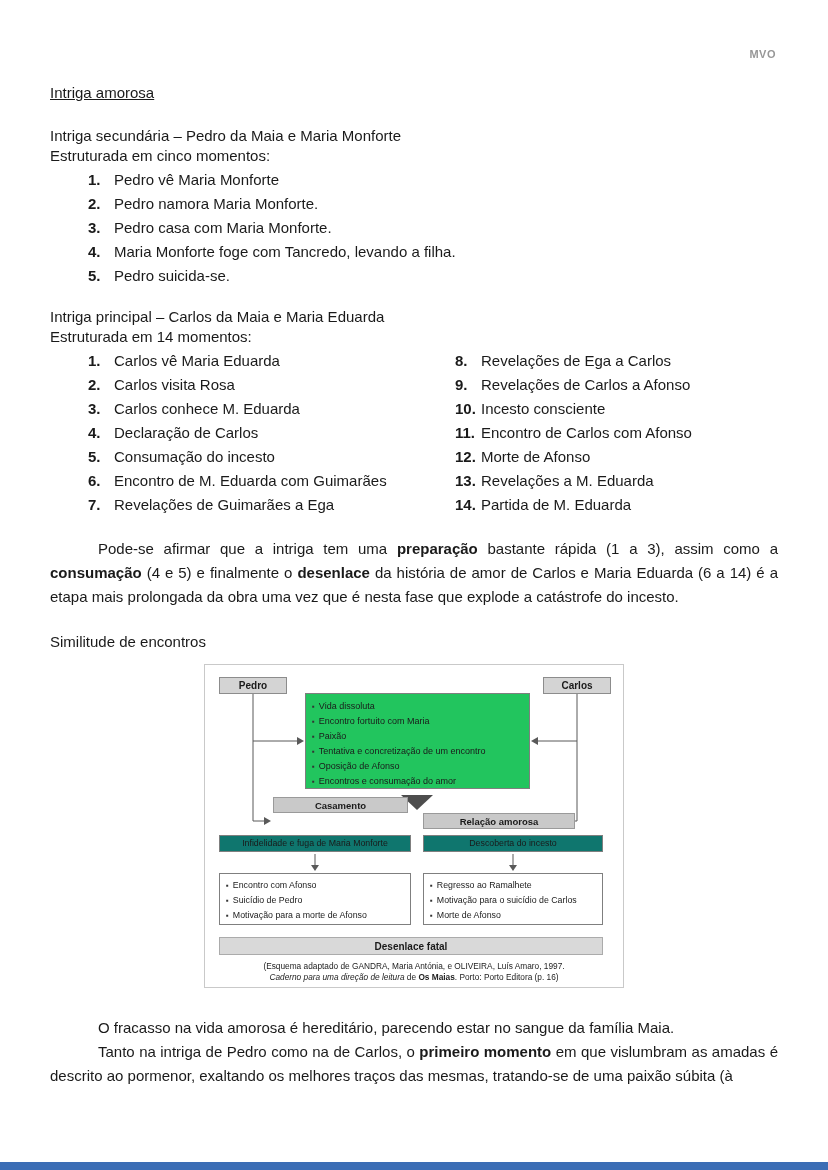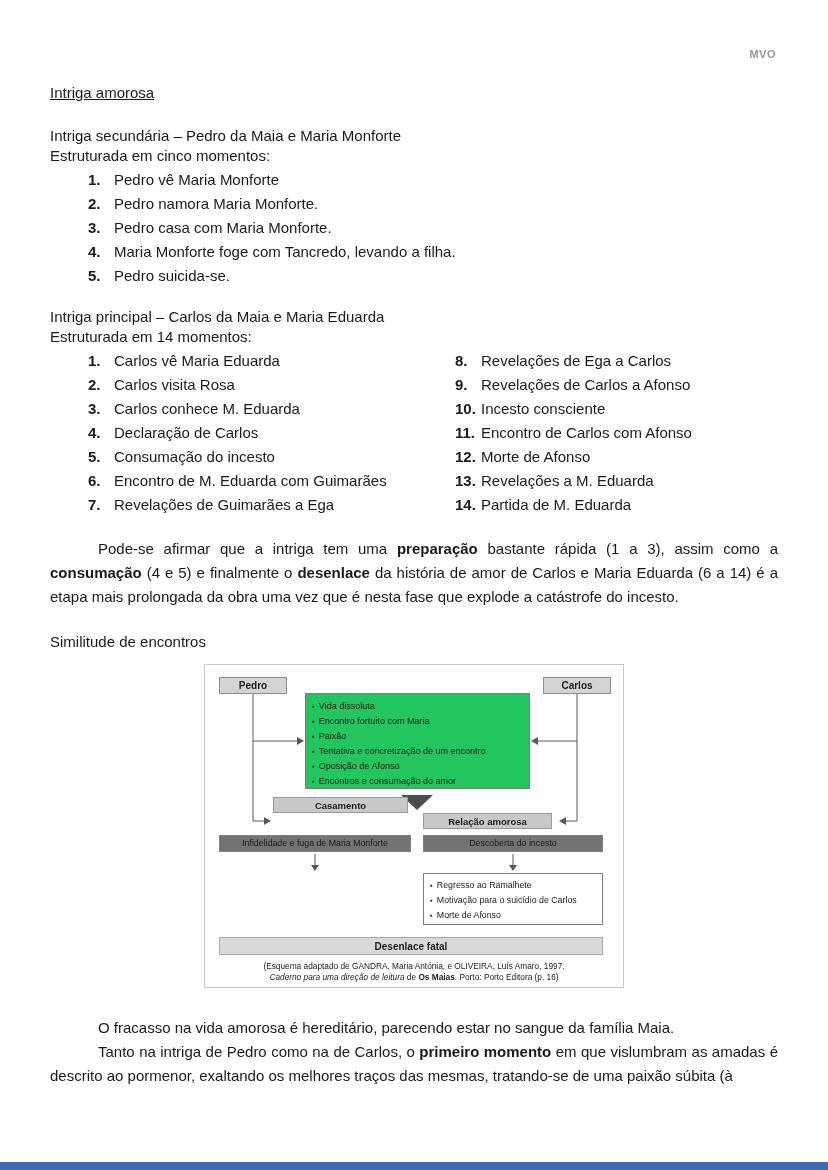--- a/index.html
+++ b/index.html
@@ -36,22 +36,22 @@
   .dg-label { position:absolute; height:17px; line-height:15px; text-align:center; font-size:10px; font-weight:700;
     background:#d4d4d4; border:1px solid #8c8c8c; }
   .dg-label.pedro { left:14px; top:12px; width:68px; }
   .dg-label.carlos { left:338px; top:12px; width:68px; }
   .dg-center { position:absolute; left:100px; top:28px; width:225px; height:96px; border:1px solid #7f7f7f; padding:5px 6px; background:#22c55e; }
   .dg-bullet { font-size:9px; line-height:14px; white-space:nowrap; }
   .dg-bullet::before { content:"▪"; font-size:8px; margin-right:4px; color:#333; }
   .dg-bar { position:absolute; height:16px; line-height:15px; text-align:center; font-size:9.5px; font-weight:700;
     background:#c9c9c9; border:1px solid #9a9a9a; }
   .dg-bar.casamento { left:68px; top:132px; width:135px; }
-  .dg-bar.relacao { left:218px; top:148px; width:129px; }
-  .dg-box { position:absolute; height:17px; line-height:15px; text-align:center; font-size:8.8px; border:1px solid #7f7f7f; background:#737373; }
+  .dg-bar.relacao { left:218px; top:148px; width:152px; }
+  .dg-box { position:absolute; height:17px; line-height:15px; text-align:center; font-size:8.8px; border:1px solid #7f7f7f; background:#0f766e; }
   .dg-box.infid { left:14px; top:170px; width:192px; }
   .dg-box.descob { left:218px; top:170px; width:180px; }
   .dg-outcome { position:absolute; top:208px; height:52px; border:1px solid #7f7f7f; padding:4px 6px; background:#fff; }
   .dg-outcome .dg-bullet { font-size:8.8px; line-height:14px; }
   .dg-outcome.left { left:14px; width:192px; }
   .dg-outcome.right { left:218px; width:180px; }
   .dg-final { position:absolute; left:14px; top:272px; width:384px; height:18px; line-height:17px; text-align:center;
     font-size:10px; font-weight:700; background:#d9d9d9; border:1px solid #ababab; }
   .dg-caption { position:absolute; left:0; right:0; top:296px; text-align:center; font-size:8.3px; line-height:11px; color:#222; }
 
@@ -219,20 +219,26 @@
         <div class="dg-bullet">Oposição de Afonso</div>
         <div class="dg-bullet">Encontros e consumação do amor</div>
       </div>
 
     <div class="dg-bar casamento">Casamento</div>
     <div class="dg-bar relacao">Relação amorosa</div>
 
     <div class="dg-box infid">Infidelidade e fuga de Maria Monforte</div>
     <div class="dg-box descob">Descoberta do incesto</div>
 
+    <div class="dg-outcome left">
+
+    <div class="dg-bullet">Encontro com Afonso</div>
+        <div class="dg-bullet">Suicídio de Pedro</div>
+        <div class="dg-bullet">Motivação para a morte de Afonso</div>
+      </div>
     <div class="dg-outcome right">
 
     <div class="dg-bullet">Regresso ao Ramalhete</div>
         <div class="dg-bullet">Motivação para o suicídio de Carlos</div>
         <div class="dg-bullet">Morte de Afonso</div>
       </div>
 
     <div class="dg-final">Desenlace fatal</div>
 
     <figcaption class="dg-caption">

